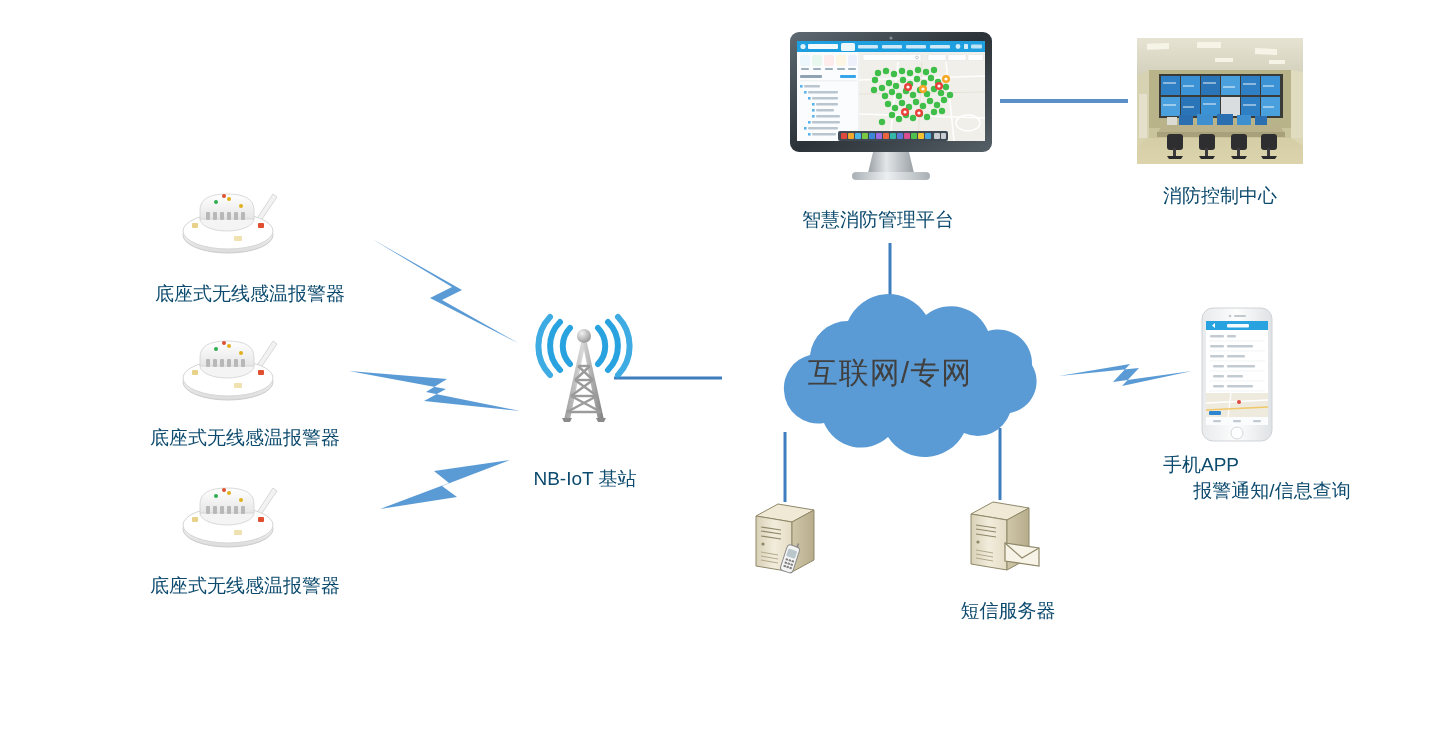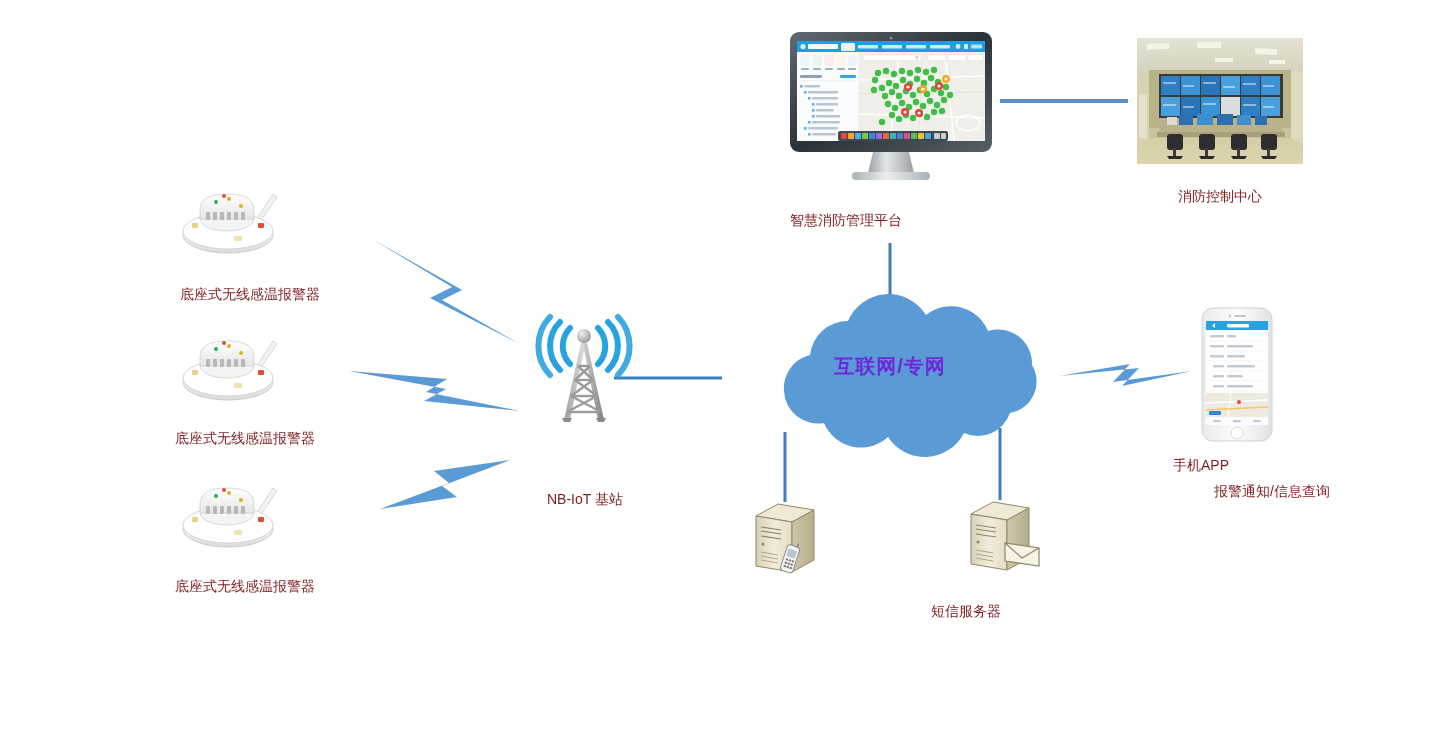--- a/index.html
+++ b/index.html
@@ -1,23 +1,23 @@
 <!DOCTYPE html>
 <html><head>
 <meta charset="utf-8">
 <style>
   html,body{margin:0;padding:0;background:#ffffff;}
   body{width:1430px;height:751px;position:relative;overflow:hidden;
        font-family:"Liberation Sans","DejaVu Sans",sans-serif;}
   .stage{position:absolute;left:0;top:0;width:1430px;height:751px;}
   .node{position:absolute;}
-  .lbl{position:absolute;color:#7f1d1d;font-size:14px;line-height:26px;
+  .lbl{position:absolute;color:#0c4a6e;font-size:19px;line-height:26px;
        text-align:center;white-space:nowrap;font-family:"Liberation Sans","DejaVu Sans",sans-serif;}
   svg{display:block;overflow:visible;}
-  .cloudtext{position:absolute;color:#6d28d9;font-weight:bold;font-size:20px;
+  .cloudtext{position:absolute;color:#404040;font-weight:normal;font-size:30px;
              letter-spacing:1px;white-space:nowrap;}
 </style>
 </head>
 <body>
 
 <div class="stage">
 
   <svg class="node" style="left:0;top:0;" width="1430" height="751">
 
     <line x1="614" y1="378" x2="722" y2="378" stroke="#3E7EBF" stroke-width="3"></line>
@@ -165,21 +165,21 @@
         <path d="M39,100 L73,100"></path>
         <path d="M50,54 L65,68 M62,54 L47,68"></path>
         <path d="M47,68 L69,84 M65,68 L43,84"></path>
         <path d="M43,84 L73,100 M69,84 L39,100"></path>
       </g>
 
       <path d="M34,106 L44,106 L42,110 L36,110 Z" fill="#8a8a8a"></path>
       <path d="M68,106 L78,106 L76,110 L70,110 Z" fill="#8a8a8a"></path>
     </svg>
   </div>
-  <div class="lbl" style="left:470px;top:486px;width:230px;">NB-IoT 基站</div>
+  <div class="lbl" style="left:470px;top:466px;width:230px;">NB-IoT 基站</div>
 
   <div class="node" style="left:700px;top:295px;width:380px;height:155px;">
     <svg width="380" height="155" viewBox="0 0 380 155">
       <path fill="#5B9BD5" d="
         M110,60
         a38,38 0 0 1 38,-34
         a44,44 0 0 1 78,-6
         a40,40 0 0 1 62,16
         a34,34 0 0 1 44,34
         a32,32 0 0 1 -22,48
@@ -393,21 +393,21 @@
         <rect x="111" y="105" width="6" height="6" rx="1" fill="#5a78d8"></rect>
         <rect x="118" y="105" width="6" height="6" rx="1" fill="#d94f8e"></rect>
         <rect x="125" y="105" width="6" height="6" rx="1" fill="#51c14e"></rect>
         <rect x="132" y="105" width="6" height="6" rx="1" fill="#f2c230"></rect>
         <rect x="139" y="105" width="6" height="6" rx="1" fill="#46a7dd"></rect>
         <rect x="148" y="105" width="6" height="6" rx="1" fill="#c9ced3"></rect>
         <rect x="155" y="105" width="5" height="6" rx="1" fill="#c9ced3"></rect>
       </g>
     </svg>
   </div>
-  <div class="lbl" style="left:726px;top:207px;width:240px;">智慧消防管理平台</div>
+  <div class="lbl" style="left:758px;top:207px;width:240px;">智慧消防管理平台</div>
 
   <div class="node" style="left:1137px;top:38px;width:166px;height:126px;">
     <svg width="166" height="126" viewBox="0 0 166 126">
       <defs>
         <linearGradient id="floorg" x1="0" y1="0" x2="0" y2="1">
           <stop offset="0" stop-color="#cfc89e"></stop>
             <stop offset="1" stop-color="#ded7ae"></stop>
         </linearGradient>
         <linearGradient id="ceilg" x1="0" y1="0" x2="0" y2="1">
           <stop offset="0" stop-color="#e6e3d2"></stop>
@@ -633,15 +633,15 @@
           <path d="M13,56 L30,59"></path>
           <path d="M13,60 L30,63"></path>
       </g>
 
       <g>
         <path d="M42,45 L76,50 L76,68 L42,63 Z" fill="#f7f3e6" stroke="#8e8768" stroke-width="1.2"></path>
         <path d="M42,45 L59,60 L76,50" fill="none" stroke="#8e8768" stroke-width="1.2"></path>
       </g>
     </svg>
   </div>
-  <div class="lbl" style="left:866px;top:598px;width:200px;text-align:center;">短信服务器</div>
+  <div class="lbl" style="left:908px;top:598px;width:200px;text-align:center;">短信服务器</div>
 
 </div>
 
 </body></html>

